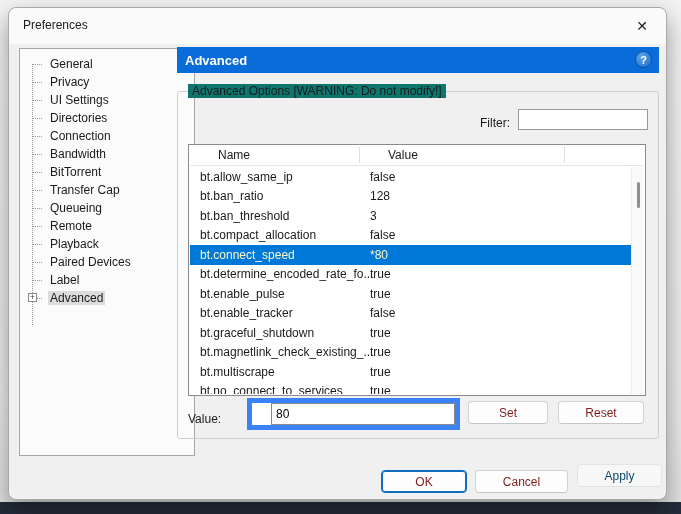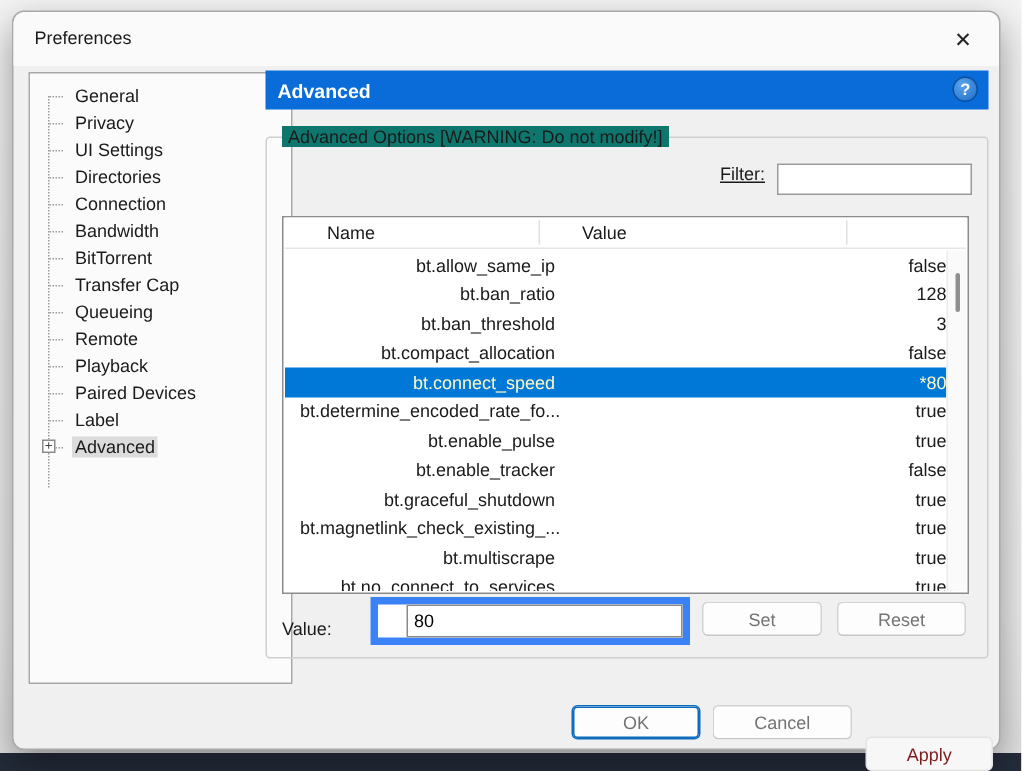--- a/index.html
+++ b/index.html
@@ -44,58 +44,58 @@
   .help-btn { position:absolute; right:7px; top:4px; width:17px; height:17px; border-radius:50%;
               background:radial-gradient(circle at 35% 30%, #5aa4ea, #1f6fc9);
               border:1px solid #0b4f9e; color:#fff; font-size:11px; font-weight:bold;
               display:flex; align-items:center; justify-content:center; cursor:pointer; }
 
   .groupbox { position:absolute; left:168px; top:83px; width:482px; height:348px;
               border:1px solid #cfcfcf; border-radius:3px; }
   .groupbox-label { position:absolute; left:10px; top:-8px; background:#0f766e; padding:0 4px;
                     font-size:12px; color:#1a1a1a; white-space:nowrap; }
 
-  .filter-row { position:absolute; right:10px; top:17px; display:flex; align-items:flex-start; gap:8px;text-decoration:underline; }
+  .filter-row { position:absolute; right:10px; top:17px; display:flex; align-items:flex-end; gap:8px; }
   .filter-input { width:130px; height:21px; background:#fff; border:1px solid #999;
                   font-family:"Liberation Sans",sans-serif; font-size:12px; padding:0 4px; }
 
   
   .opt-table { position:absolute; left:10px; top:52px; width:458px; height:252px;
                background:#fff; border:1px solid #8c8c8c; }
   .thead { position:absolute; left:1px; right:1px; top:0; height:21px; background:#fff;
            border-bottom:1px solid #e6e6e6; display:grid; grid-template-columns:170px 194px 1fr;
            align-items:center; padding-left:28px; }
   .thead .sep1, .thead .sep2 { position:absolute; top:2px; bottom:2px; width:1px; background:#e0e0e0; }
   .thead .sep1 { left:169px; } .thead .sep2 { left:374px; }
-  .rows { position:absolute; left:1px; right:14px; top:22px; bottom:1px; overflow:hidden;text-align:right; }
+  .rows { position:absolute; left:1px; right:14px; top:22px; bottom:1px; overflow:hidden; }
   .trow { display:grid; grid-template-columns:170px 1fr; height:19.5px; align-items:center;
           padding-left:10px; white-space:nowrap; cursor:default; }
   .trow.selected { background:#0078d7; color:#fef9c3; }
   .vscroll { position:absolute; top:22px; right:1px; bottom:1px; width:13px;
              background:#fafafa; border-left:1px solid #ececec; }
   .vthumb { position:absolute; top:15px; left:5px; width:3px; height:26px;
             background:#8f8f8f; border-radius:2px; }
 
   
   .value-label { position:absolute; left:10px; top:320px; }
   .red-annotation { position:absolute; left:69px; top:306px; width:213px; height:32px;
                     border:5px solid #3b82f6; background:#fff;padding-left:19px; }
   .value-input { width:100%; height:100%; border:1px solid #8a8a8a;
                  font-family:"Liberation Sans",sans-serif; font-size:12px; padding:0 4px; }
   .btn { position:absolute; height:23px; background:#fdfdfd; border:1px solid #d2d2d2;
          border-bottom-color:#c6c6c6; border-radius:4px; font-family:"Liberation Sans",sans-serif;
-         font-size:12px; color:#737373; cursor:pointer; }
+         font-size:12px; color:#7f1d1d; cursor:pointer; }
   .btn-set   { left:290px; top:309px; width:80px; }
   .btn-reset { left:380px; top:309px; width:86px; }
 
   
   .btn-ok     { left:372px; top:462px; width:86px; border:1px solid #0f6cbd;
                 box-shadow:inset 0 0 0 1px #0f6cbd; }
   .btn-cancel { left:466px; top:462px; width:93px; }
-  .btn-apply  { left:568px; top:483px; width:85px; color:#7f1d1d; background:#f7f7f7;
+  .btn-apply  { left:568px; top:456px; width:85px; color:#0c4a6e; background:#f7f7f7;
                 border-color:#e3e3e3; }
 </style>
 </head>
 <body>
 
 <div class="stage">
   <div class="desktop-strip"></div>
 
   <div class="window">
 

